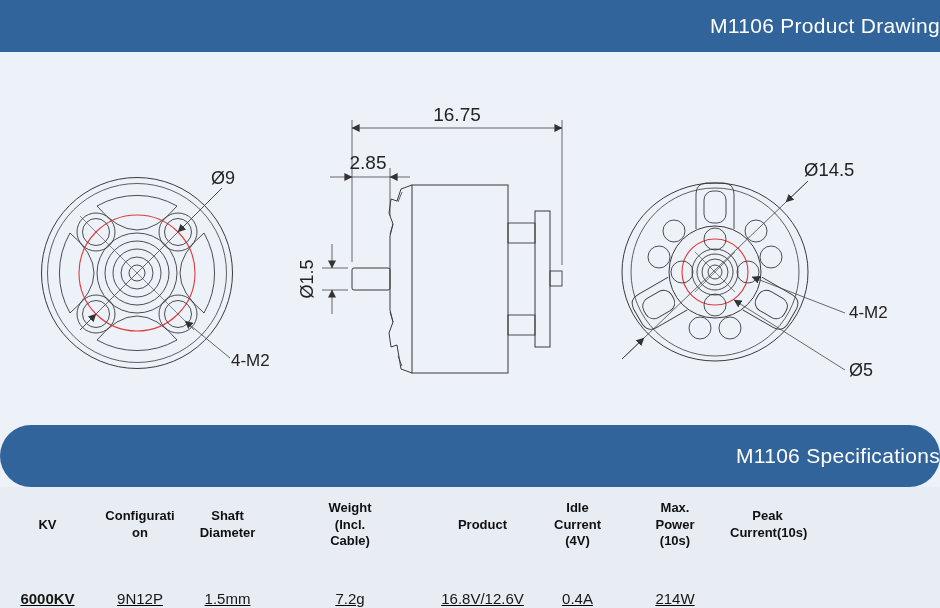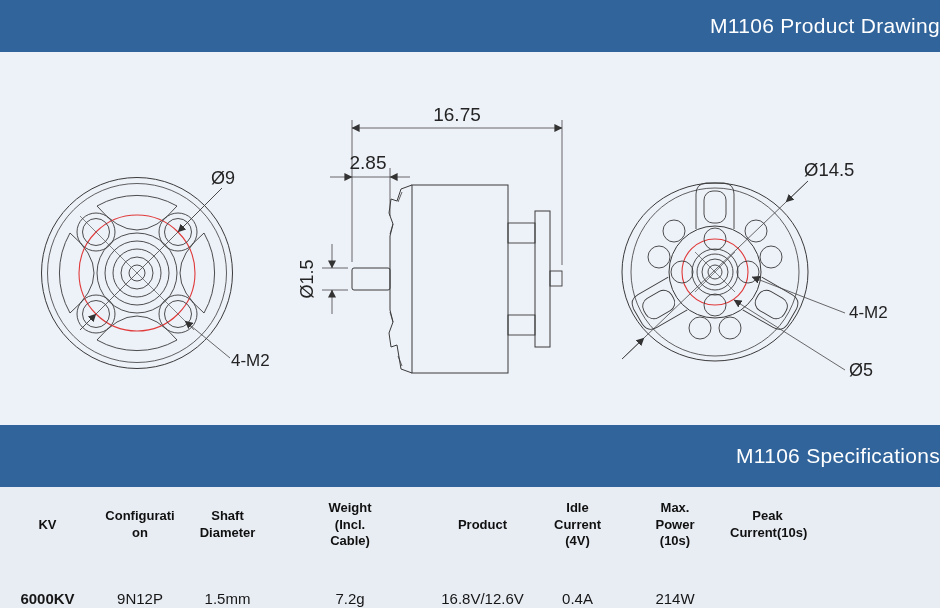--- a/index.html
+++ b/index.html
@@ -6,34 +6,34 @@
   body{
     width:940px;height:608px;overflow:hidden;
     font-family:"Liberation Sans", sans-serif;
     background:#EDF1F8;position:relative;
   }
   .banner{
     height:52px;background:#30649B;color:#fff;
     display:flex;align-items:center;justify-content:flex-end;
     font-size:21px;letter-spacing:.3px;
   }
-  .banner.specs{height:62px;}
+  .banner.specs{height:62px;border-radius:31px;}
   .drawing-area{height:373px;background:#EDF1F8;}
   .drawing-area svg{display:block;}
   .table-area{height:121px;background:#E8EDF4;}
   .grid{
     display:grid;
     grid-template-columns:95px 90px 85px 160px 105px 85px 110px 75px 135px;
   }
   .grid.header{padding-top:10px;min-height:56px;align-items:center;}
   .th{
     font-weight:700;font-size:13px;line-height:1.3;color:#101010;
     text-align:center;white-space:pre-line;
   }
-  .grid.datarow{margin-top:37px;}
+  .grid.datarow{margin-top:37px;text-decoration:underline;}
   .td{font-size:15px;color:#161616;text-align:center;line-height:1.15;}
   .td.bold{font-weight:700;}
 </style>
 </head>
 <body>
 
 <div class="banner">
   <span>M1106 Product Drawing</span>
 </div>
 

